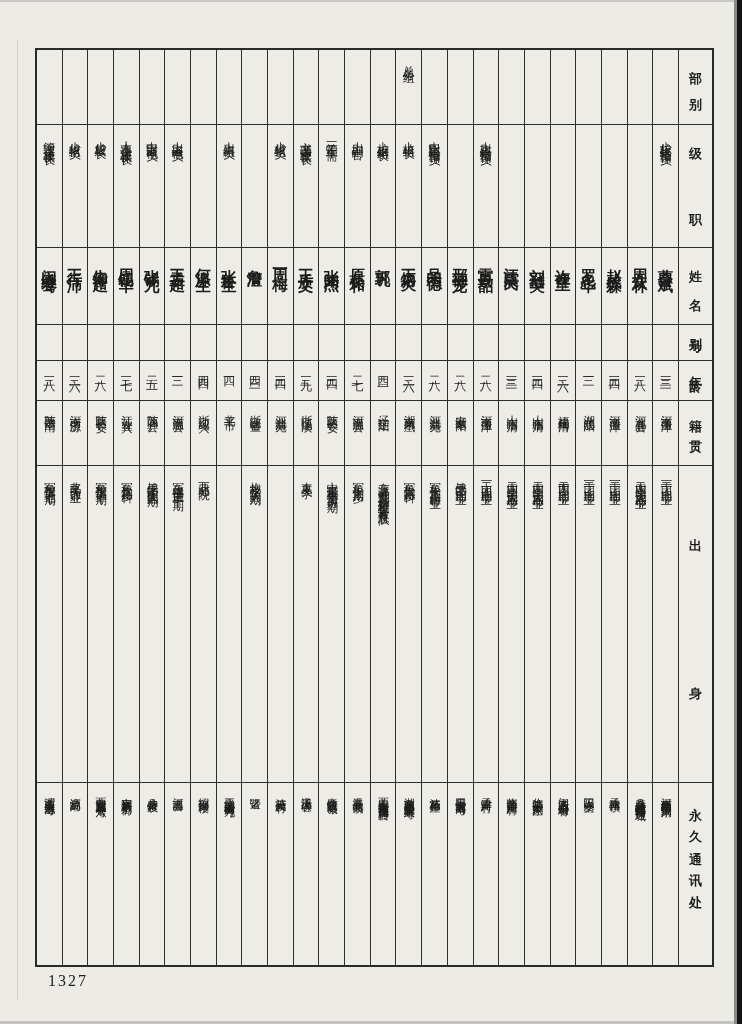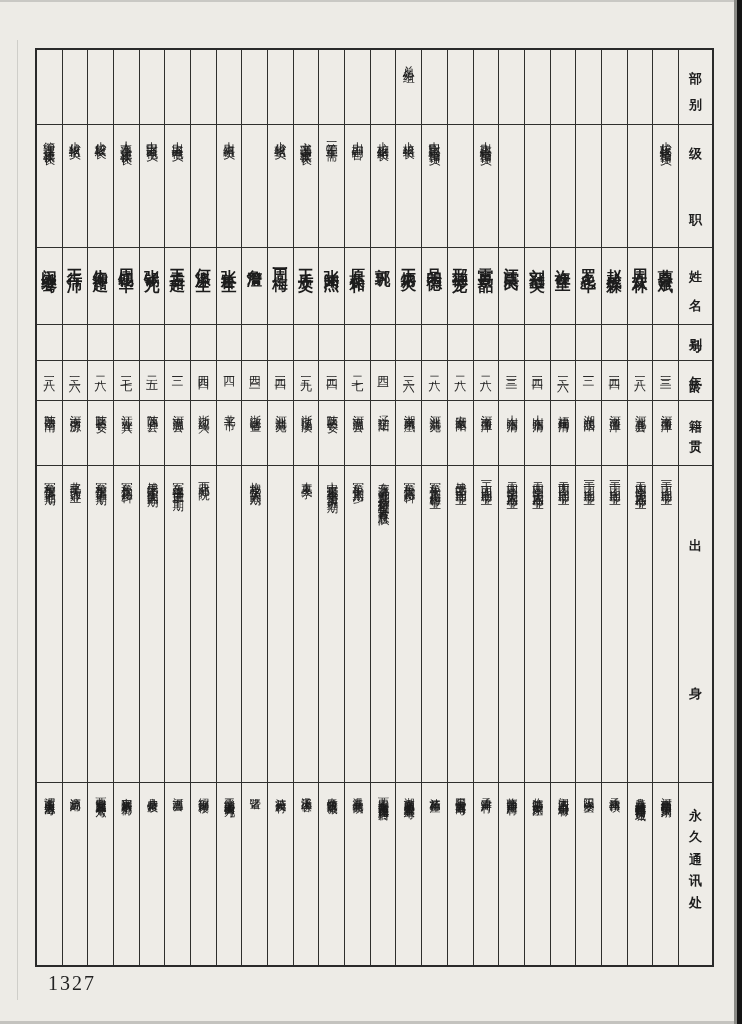--- a/index.html
+++ b/index.html
@@ -14,21 +14,21 @@
   }
   
   .edge-right{position:absolute;top:0;right:0;width:5px;height:1024px;background:#141414;}
   .edge-right-soft{position:absolute;top:0;right:5px;width:3px;height:1024px;background:#8a8a86;}
   .edge-top{position:absolute;top:0;left:0;width:742px;height:2px;background:#c9c8c4;}
   .edge-left-line{position:absolute;top:40px;left:17px;width:1px;height:960px;background:#cfcec9;}
   .edge-bottom{position:absolute;bottom:0;left:0;width:742px;height:3px;background:#c4c3bf;}
 
   .page-number{
     position:absolute;left:48px;top:972px;
-    font-size:20px;letter-spacing:2px;color:#222;
+    font-size:16px;letter-spacing:2px;color:#222;
   }
 
   
   .table{
     position:absolute;left:35px;top:48px;width:679px;
     display:flex;flex-direction:row-reverse;
     border:2px solid #2a2a2a;
     background:#eeece7;
     box-sizing:border-box;
   }

